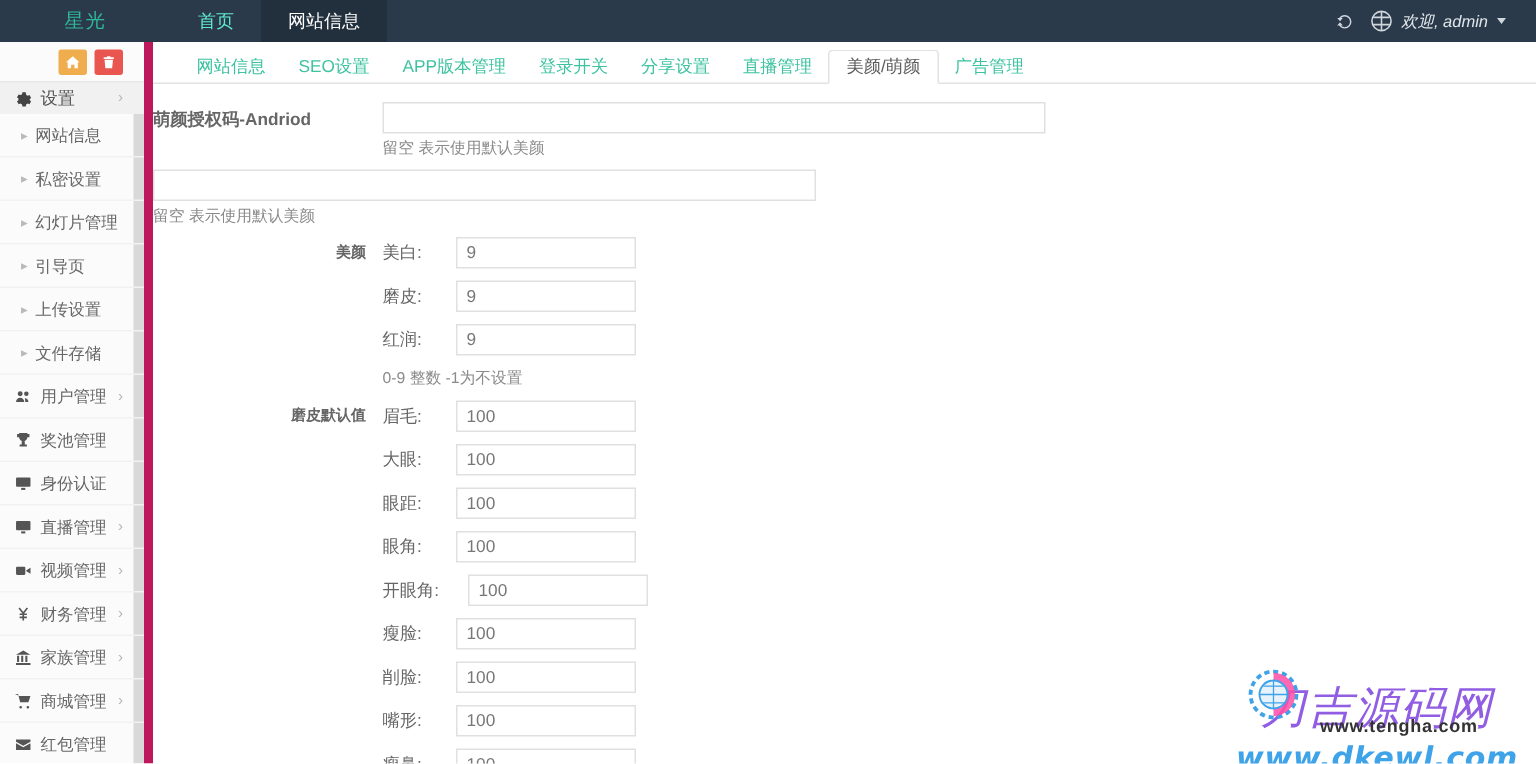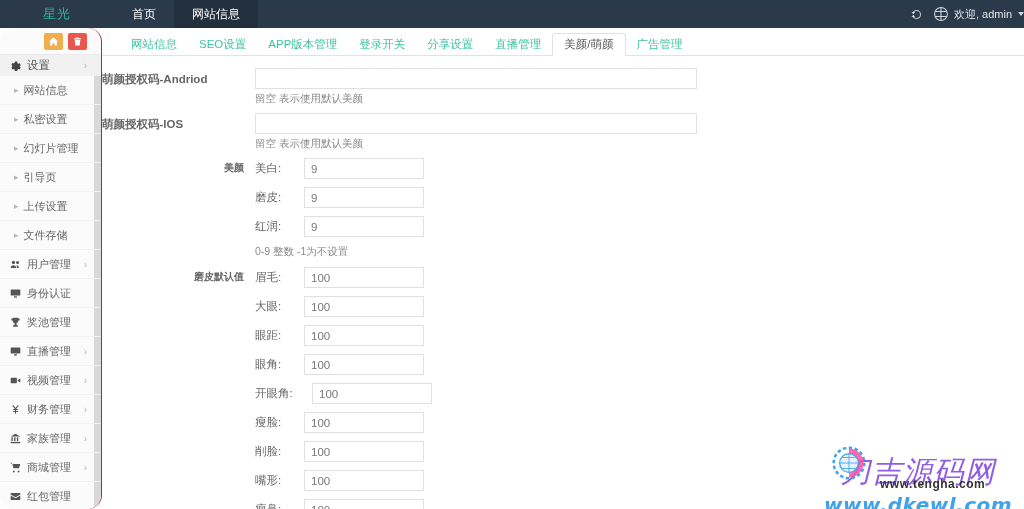--- a/index.html
+++ b/index.html
@@ -18,37 +18,37 @@
     position: absolute; top: 0; left: 0; width: 1024px; height: 28px;
     background: #2b3a4a; display: flex; align-items: stretch;
   }
   .brand {
     width: 114px; display: flex; align-items: center; justify-content: center;
     color: #30b89a; font-size: 13px; letter-spacing: 1px;
   }
   .topnav { display: flex; align-items: stretch; }
   .topnav-item {
     padding: 0 18px; display: flex; align-items: center;
-    color: #ffffff; font-size: 12px; white-space: nowrap;
+    color: #5eead4; font-size: 12px; white-space: nowrap;
   }
   .topnav-item.active { background: #222f3d; color: #ffffff; }
   .topbar-right {
     margin-left: auto; display: flex; align-items: center;
-    padding-right: 0; gap: 10px; color: #d7dde4;
+    padding-right: 20px; gap: 10px; color: #d7dde4; font-style: italic;
   }
   .icon-refresh { width: 13px; height: 13px; display: block; }
   .user-box { display: flex; align-items: center; gap: 5px; font-size: 11px; color: #dfe5ea; }
   .user-avatar { width: 16px; height: 16px; display: block; }
   .caret { border-left: 3px solid transparent; border-right: 3px solid transparent;
            border-top: 4px solid #cfd6dd; display: inline-block; margin-left: 1px; }
 
   
   .sidebar {
     position: absolute; top: 28px; left: 0; width: 102px; height: 481px;
-    background: #fbfbfb; border-right: 1px solid #be185d; overflow: hidden; border-radius: 14px;
+    background: #fbfbfb; border-right: 6px solid #be185d; overflow: hidden;
   }
   .side-actions { height: 26px; display: flex; align-items: center; justify-content: flex-end;
                   padding-right: 14px; gap: 5px; }
   .sq-btn { width: 19px; height: 17px; border-radius: 2px; display: flex;
             align-items: center; justify-content: center; }
   .sq-btn.orange { background: #f0ad4e; }
   .sq-btn.red { background: #e9564f; }
   .sq-btn svg { width: 9px; height: 9px; display: block; }
 
   .menu { list-style: none; }
@@ -207,33 +207,33 @@
               <circle cx="11" cy="5" r="2.2"></circle>
               <path d="M1 13c0-2.4 1.8-4 4-4s4 1.6 4 4zM9.6 9.2c1.9.2 3.4 1.7 3.4 3.8h-3z"></path>
             </svg>
         </span>
         <span>用户管理</span>
         <span class="arrow-r">›</span>
       </li>
       <li class="menu-item">
         <span class="mico">
           <svg viewBox="0 0 16 16" fill="#555">
+              <path d="M4 1h8v4a4 4 0 0 1-8 0zM2 2h2v3H2zm10 0h2v3h-2zM6.5 9h3v3h2v2h-7v-2h2z"></path>
+            </svg>
+        </span>
+        <span>奖池管理</span>
+      </li>
+      <li class="menu-item">
+        <span class="mico">
+          <svg viewBox="0 0 16 16" fill="#555">
               <rect x="1" y="2" width="14" height="9" rx="1"></rect>
               <rect x="6" y="12" width="4" height="2"></rect>
             </svg>
         </span>
         <span>身份认证</span>
-      </li>
-      <li class="menu-item">
-        <span class="mico">
-          <svg viewBox="0 0 16 16" fill="#555">
-              <path d="M4 1h8v4a4 4 0 0 1-8 0zM2 2h2v3H2zm10 0h2v3h-2zM6.5 9h3v3h2v2h-7v-2h2z"></path>
-            </svg>
-        </span>
-        <span>奖池管理</span>
       </li>
       <li class="menu-item">
         <span class="mico">
           <svg viewBox="0 0 16 16" fill="#555">
               <rect x="1" y="2" width="14" height="9" rx="1"></rect>
               <rect x="6" y="12" width="4" height="2"></rect>
             </svg>
         </span>
         <span>直播管理</span>
         <span class="arrow-r">›</span>
@@ -304,21 +304,20 @@
 
       <div class="frow">
         <div class="flabel">萌颜授权码-Andriod</div>
         <div class="fcontrol">
           <input class="inp wide" type="text" placeholder="" style="">
           <div class="help">留空 表示使用默认美颜</div>
         </div>
       </div>
 
       <div class="frow">
-        <div class="flabel">萌颜授权码-IOS</div>
         <div class="fcontrol">
           <input class="inp wide" type="text" placeholder="" style="">
           <div class="help">留空 表示使用默认美颜</div>
         </div>
       </div>
 
       <div class="frow">
         <div class="grouplabel">美颜</div>
         <div class="group-body">
           <div class="subrow">

